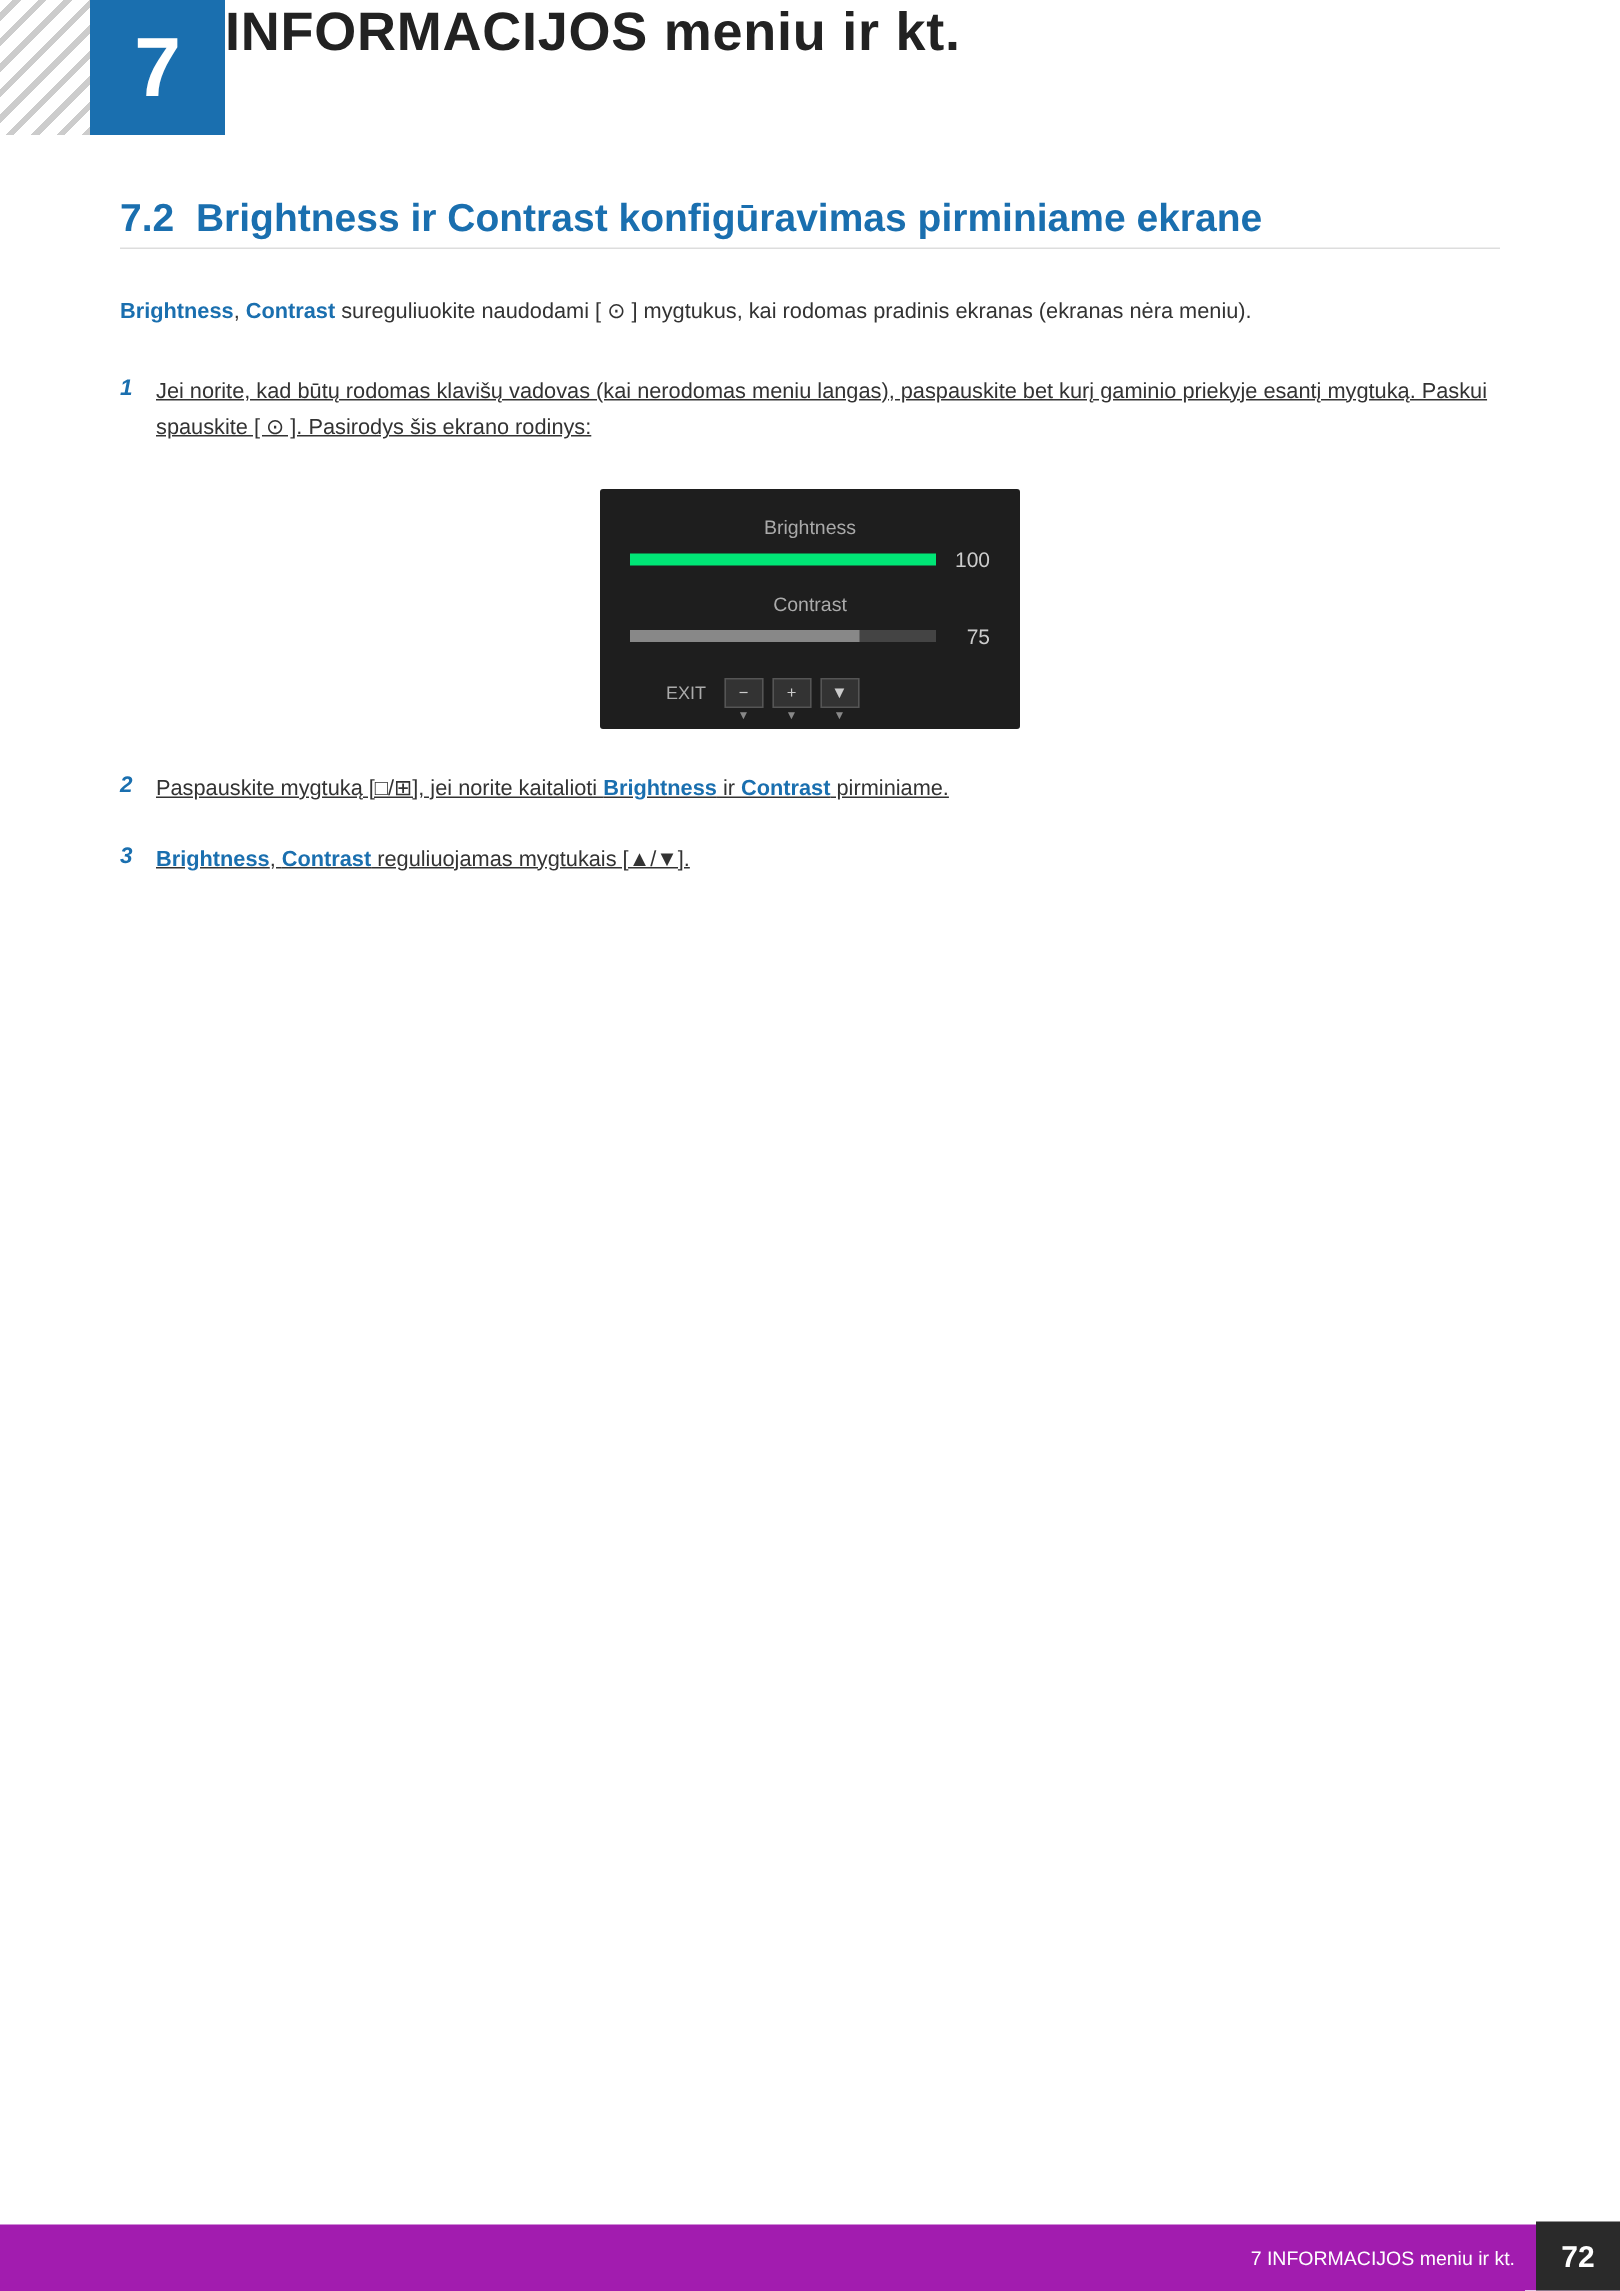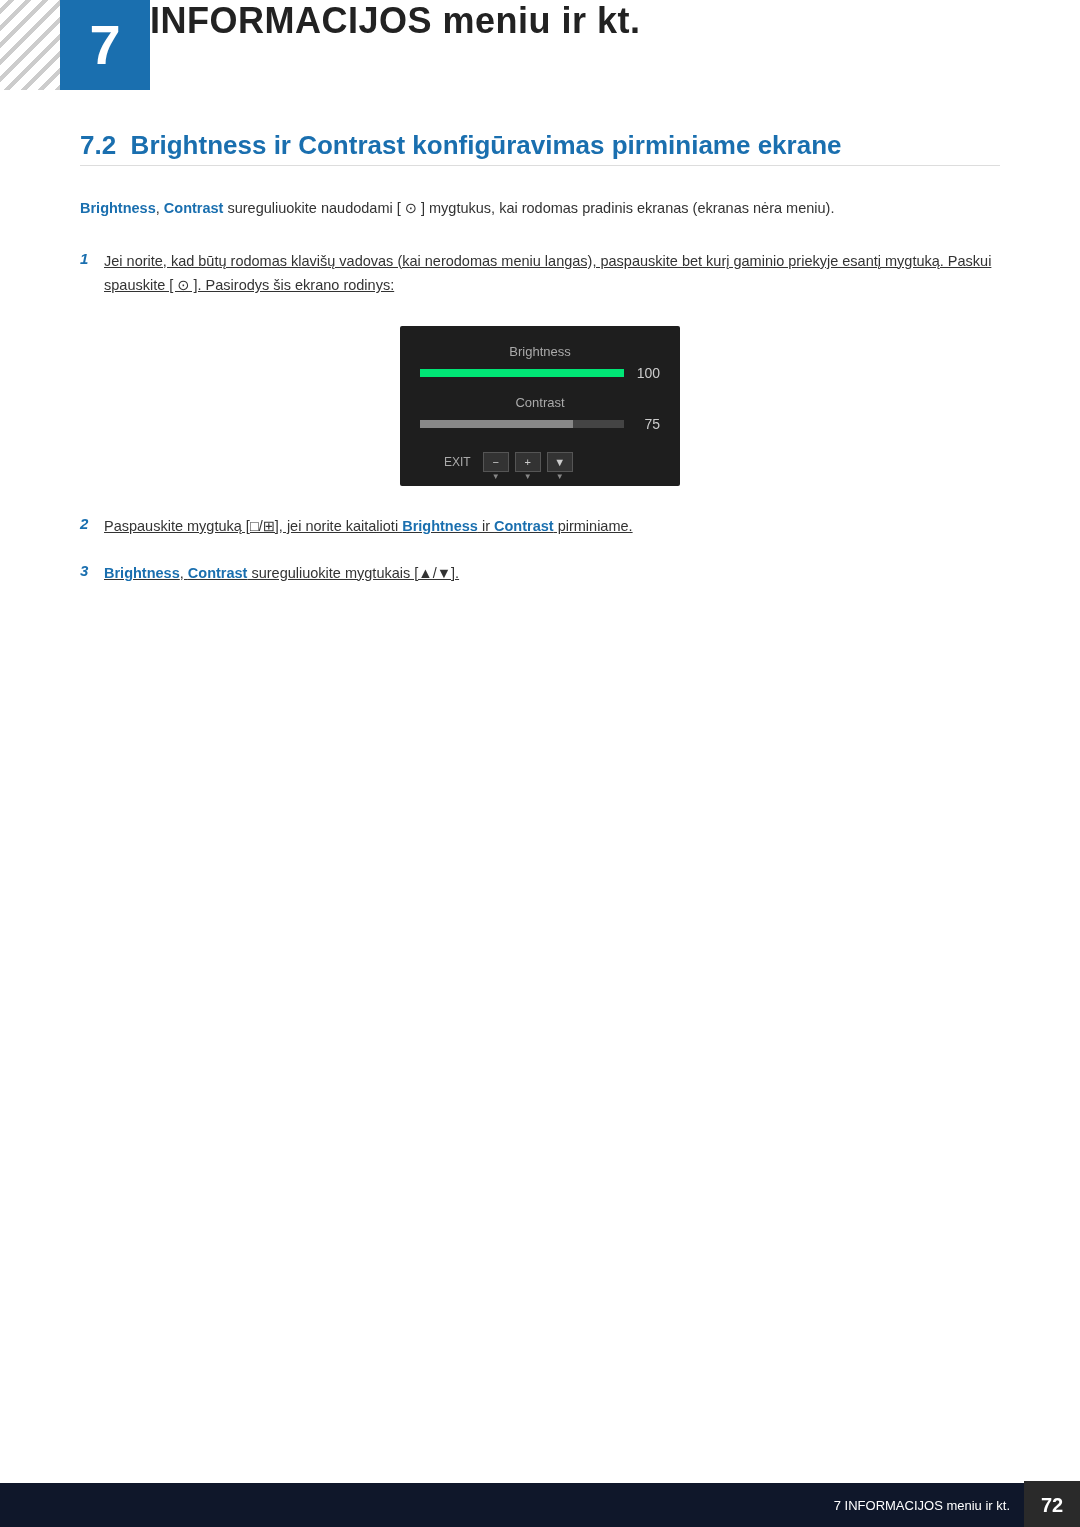--- a/index.html
+++ b/index.html
@@ -221,21 +221,21 @@
       color: #888888;
     }
 
     
     .page-footer {
       position: absolute;
       bottom: 0;
       left: 0;
       right: 0;
       height: 44px;
-      background: #0f172a;
+      background: #a21caf;
       display: flex;
       align-items: center;
       justify-content: space-between;
       padding: 0 0 0 0;
     }
 
     .footer-text {
       color: #ffffff;
       font-size: 13px;
       padding-right: 0;
@@ -322,21 +322,21 @@
   <div class="step">
     <span class="step-number">2</span>
     <p class="step-text">
       <span>Paspauskite mygtuką [□/⊞], jei norite kaitalioti </span><span class="bold-blue">Brightness</span><span> ir </span><span class="bold-blue">Contrast</span><span> pirminiame.</span>
     </p>
   </div>
 
   <div class="step">
     <span class="step-number">3</span>
     <p class="step-text">
-      <span class="bold-blue">Brightness</span><span>, </span><span class="bold-blue">Contrast</span><span> sureguliuokite mygtukais [▲/▼].</span>
+      <span class="bold-blue">Brightness</span><span>, </span><span class="bold-blue">Contrast</span><span> reguliuojamas mygtukais [▲/▼].</span>
     </p>
   </div>
 
 </div>
 
 <div class="page-footer">
   <span class="footer-text">7 INFORMACIJOS meniu ir kt.</span>
   <div class="footer-page-number">72</div>
 </div>
 

